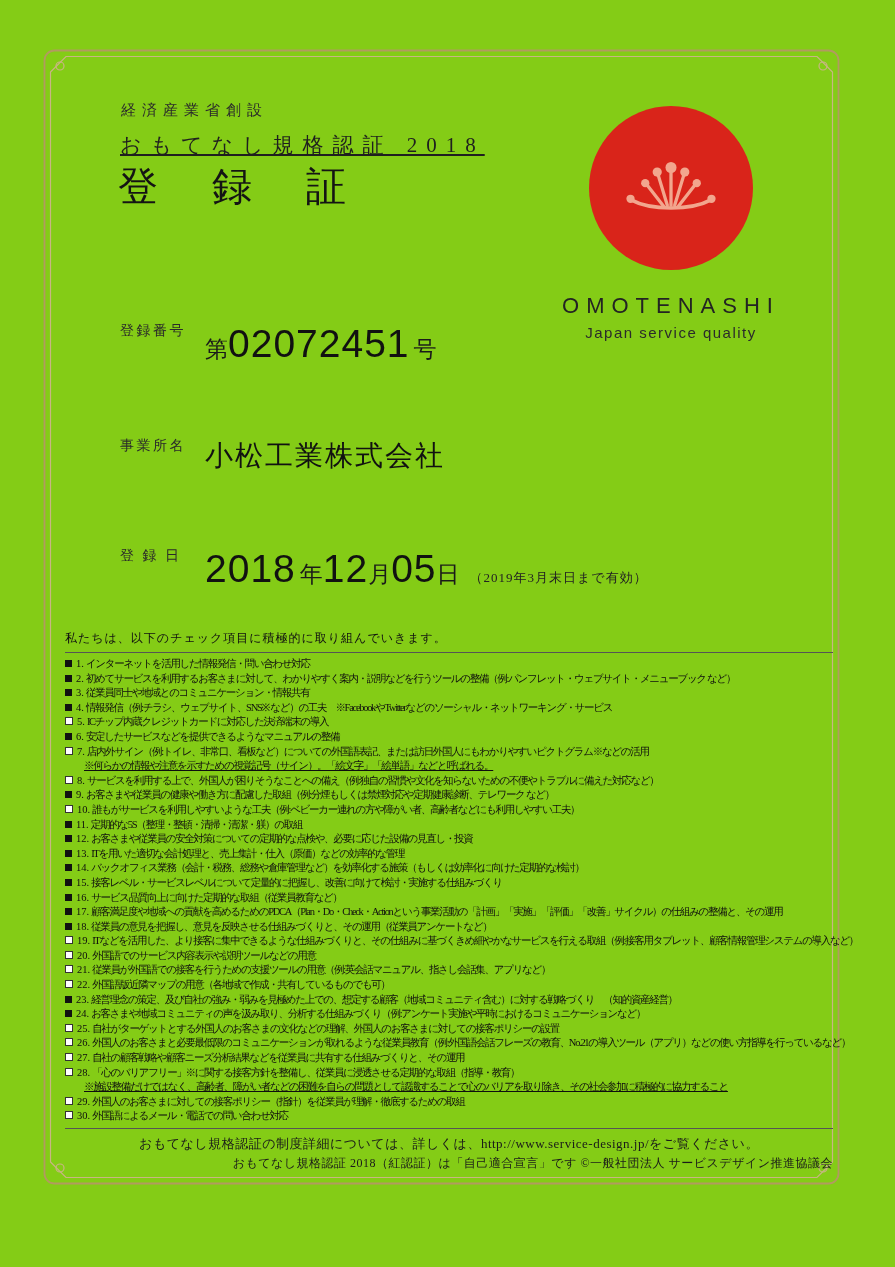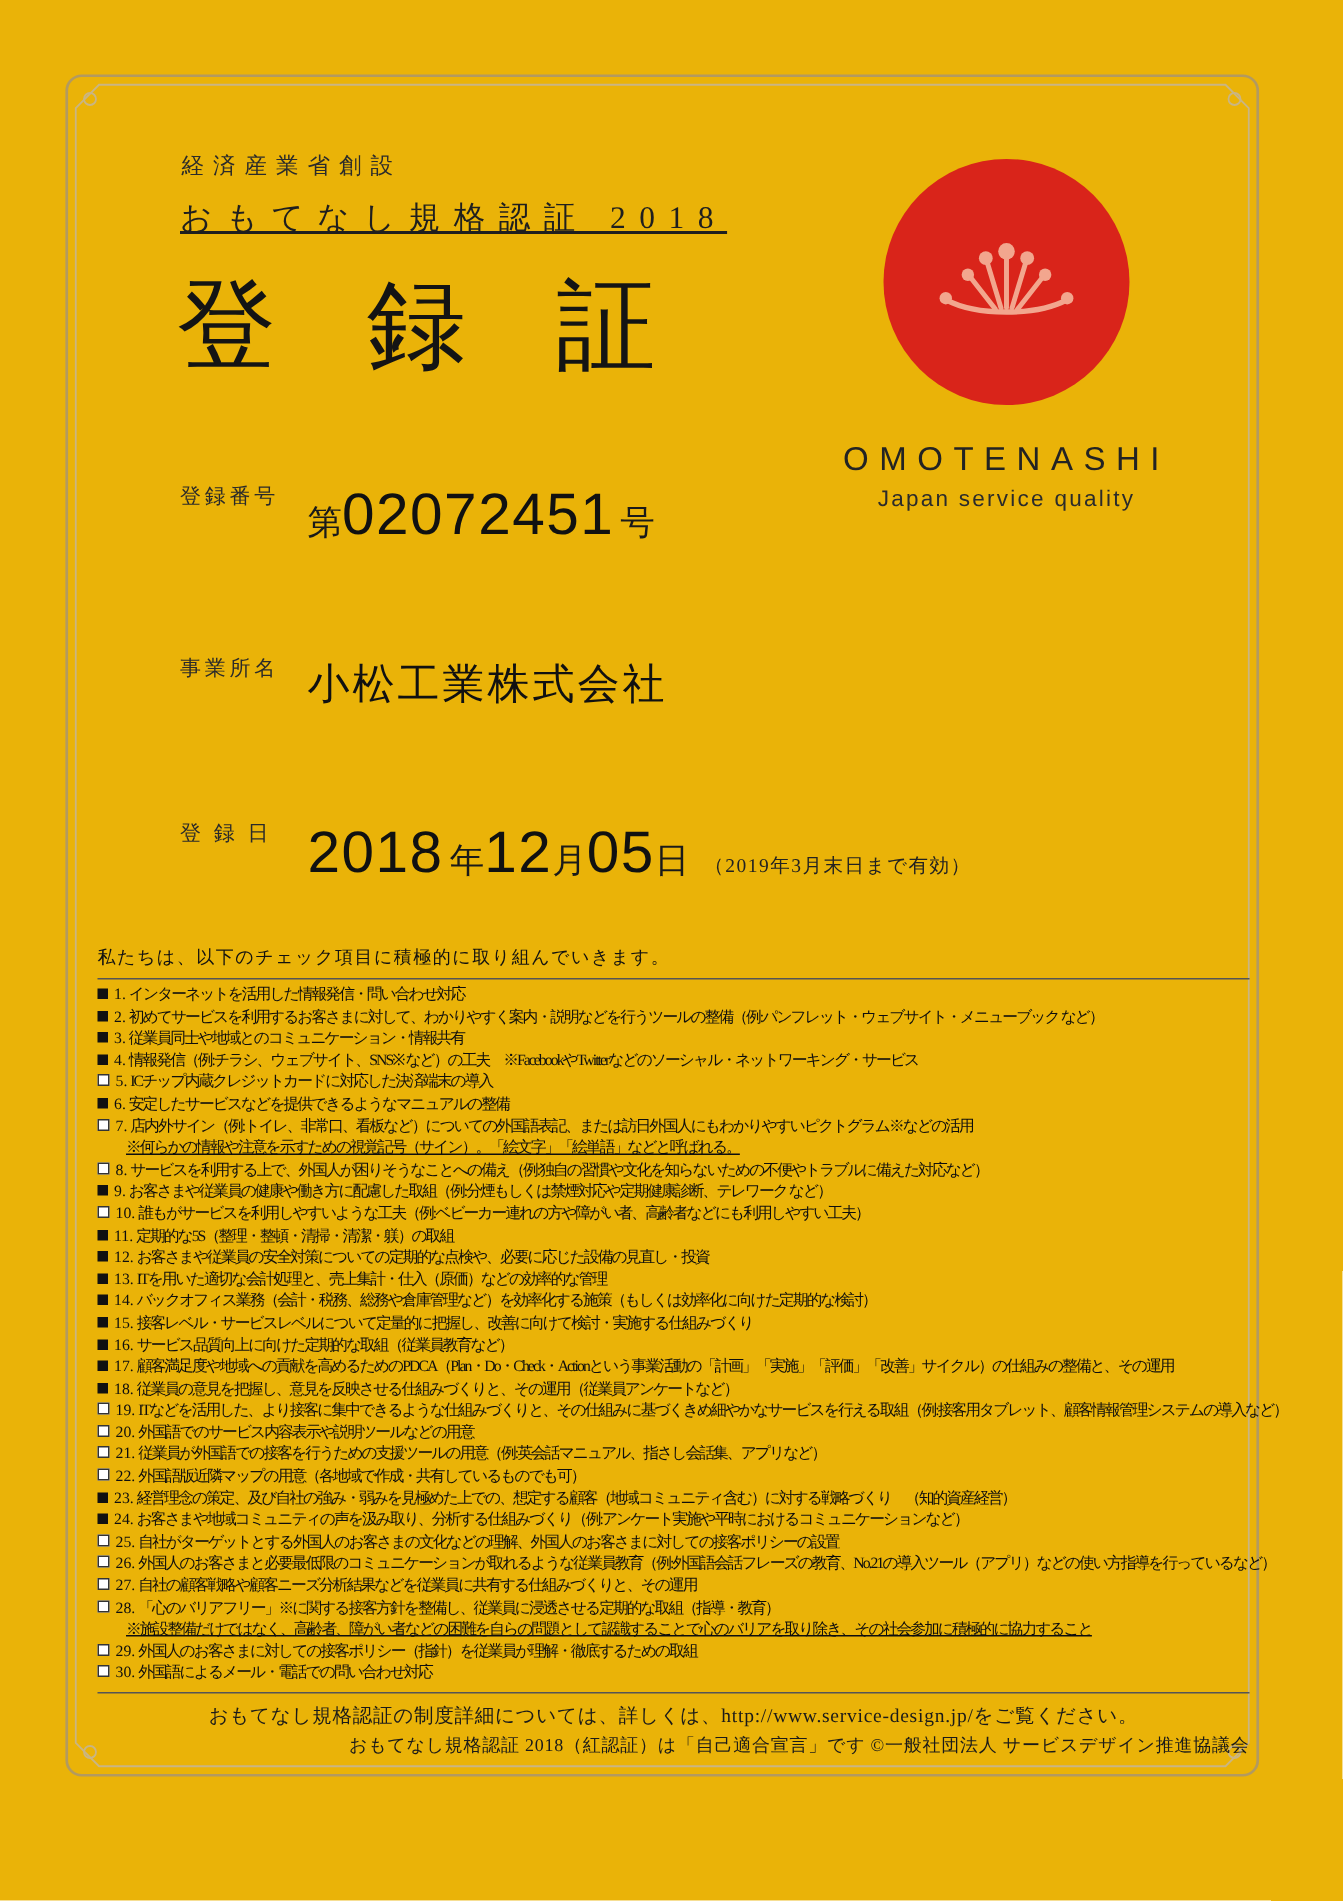--- a/index.html
+++ b/index.html
@@ -1,25 +1,25 @@
 <!DOCTYPE html>
 <html><head>
 <meta charset="utf-8">
 <style>
   html,body{margin:0;padding:0;background:#ffffff;}
   .page{
-    position:relative;width:895px;height:1267px;background:#eab308;
+    position:relative;width:895px;height:1267px;background:#84cc16;
     font-family:"Liberation Serif","DejaVu Serif",serif;color:#1c1c1c;overflow:hidden;
   }
   .frame-svg{position:absolute;left:0;top:0;width:895px;height:1267px;pointer-events:none;}
 
   
   .issuer{position:absolute;left:121px;top:101px;font-size:15px;letter-spacing:6px;color:#2b2b2b;}
   .program{position:absolute;left:120px;top:131px;font-size:21px;letter-spacing:9px;color:#1f1f1f;text-decoration:underline;}
-  .cert-title{position:absolute;left:118px;top:172px;font-size:66px;letter-spacing:22px;color:#141414;}
+  .cert-title{position:absolute;left:118px;top:159px;font-size:40px;letter-spacing:22px;color:#141414;}
 
   
   .logo{position:absolute;left:551px;top:106px;width:240px;text-align:center;}
   .logo-circle{position:relative;width:164px;height:164px;border-radius:50%;margin:0 auto;}
   .logo-circle svg{position:absolute;left:50%;top:50%;transform:translate(-50%,-52%);}
   .logo-brand{margin-top:23px;font-size:22px;letter-spacing:7px;color:#232323;
     font-family:"Liberation Sans","DejaVu Sans",sans-serif;font-weight:400;}
   .logo-tagline{margin-top:5px;font-size:15px;letter-spacing:1.5px;color:#2b2b2b;
     font-family:"Liberation Sans","DejaVu Sans",sans-serif;}
 

